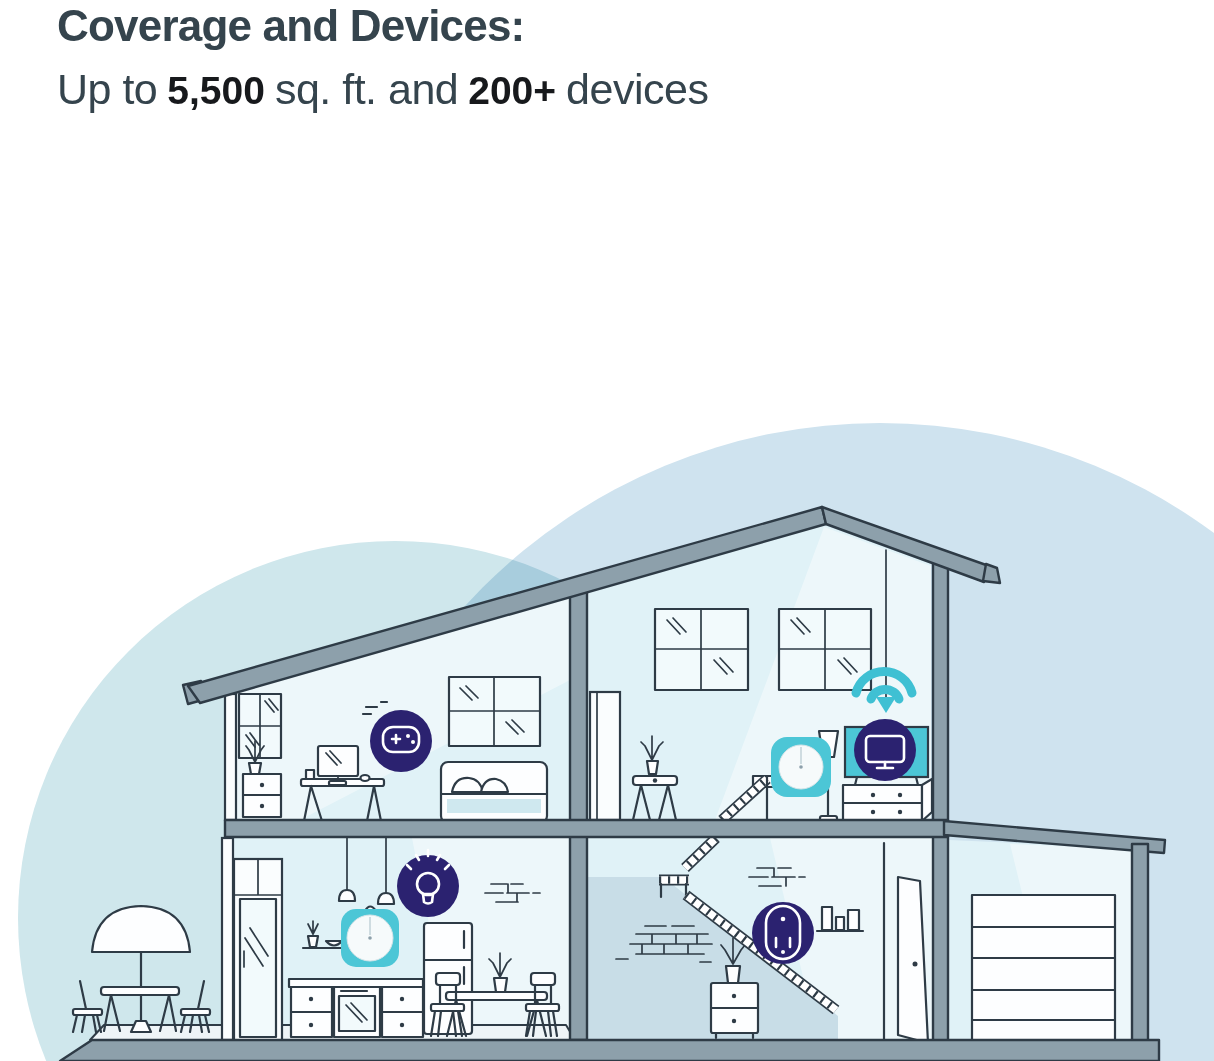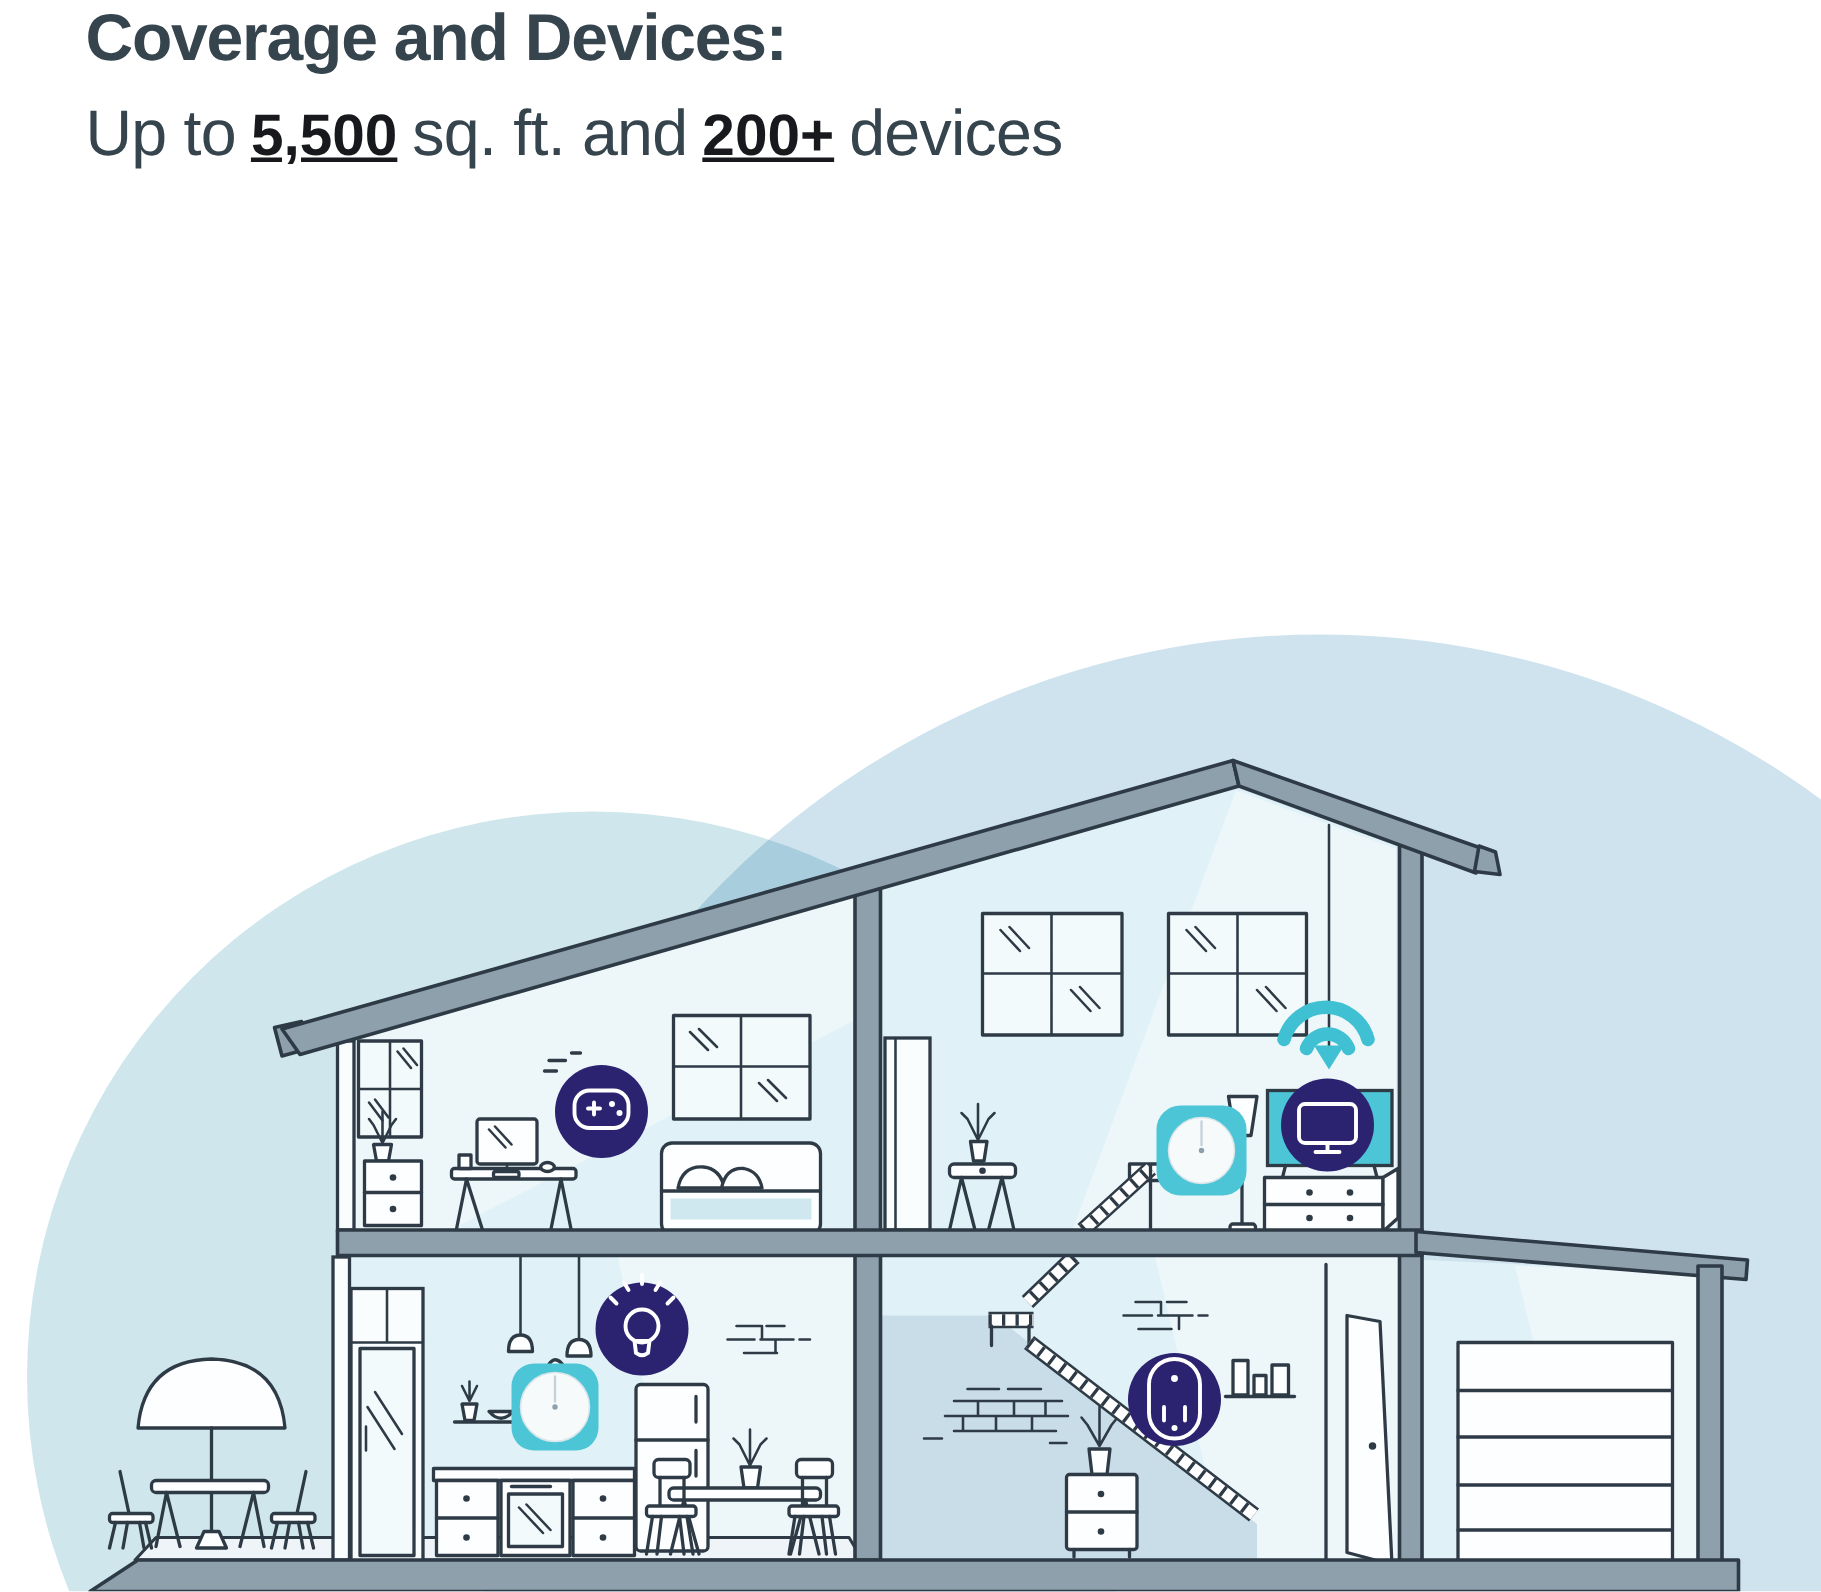--- a/index.html
+++ b/index.html
@@ -10,21 +10,21 @@
   }
   html,body{margin:0;padding:0;background:var(--page-bg);}
   .page{position:relative;width:1214px;height:1061px;overflow:hidden;
         font-family:"Liberation Sans",sans-serif;background:var(--page-bg);}
   .hdr{position:absolute;left:57px;top:4px;z-index:2;}
   .hdr h1{margin:0;font-size:44px;line-height:1.0;font-weight:700;
           letter-spacing:-0.8px;color:var(--heading-text);}
   .hdr p{margin:20px 0 0 0;font-size:43px;line-height:1.0;font-weight:400;
          letter-spacing:-0.5px;color:var(--heading-text);}
   .hdr p .num{font-weight:700;font-size:39px;color:var(--number-text);
-              margin:0 10px;letter-spacing:0;text-decoration:underline;}
+              margin:0 10px;letter-spacing:0;}
   svg.scene{position:absolute;left:0;top:0;width:1214px;height:1061px;}
   .blob-l{fill:var(--bg-circle-left);mix-blend-mode:multiply;}
   .blob-r{fill:var(--bg-circle-right);mix-blend-mode:multiply;}
   .room{fill:var(--room-fill);}
   .cone{fill:#ffffff;opacity:.42;}
   .shadow{fill:var(--room-shadow);}
   .beam{fill:var(--beam-gray);stroke:var(--ink);stroke-width:2.4;stroke-linejoin:round;}
   .slabl{fill:#eef4f7;stroke:var(--ink);stroke-width:2;stroke-linejoin:round;}
   .wallw{fill:#fafdfe;stroke:var(--ink);stroke-width:2.2;}
   .ln{fill:none;stroke:var(--ink);stroke-width:2.2;stroke-linecap:round;stroke-linejoin:round;}

